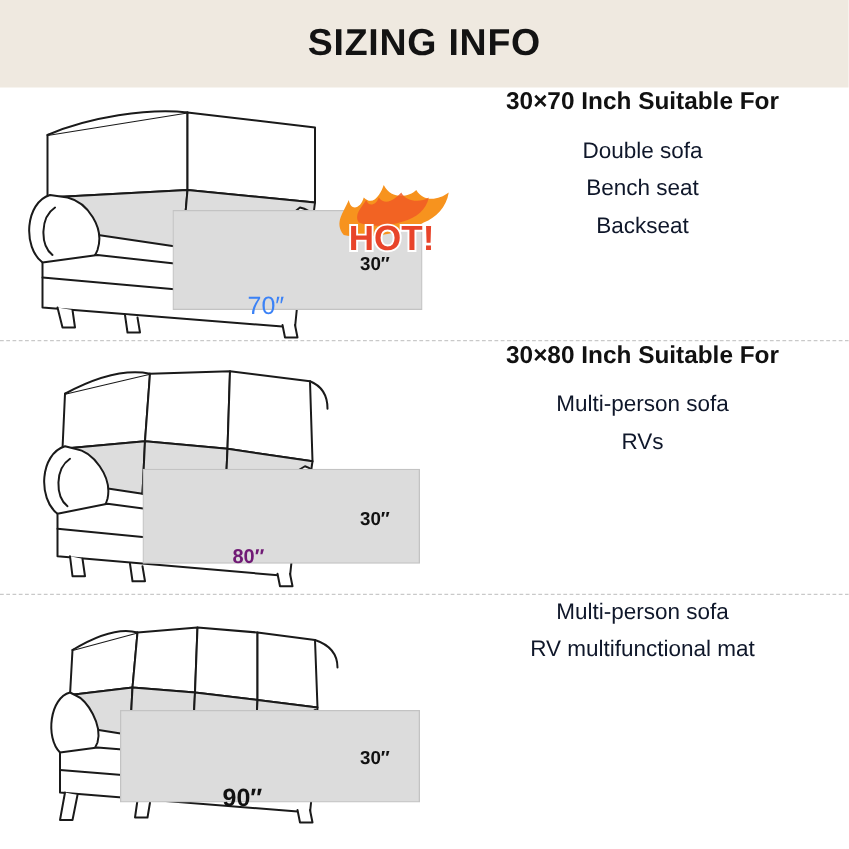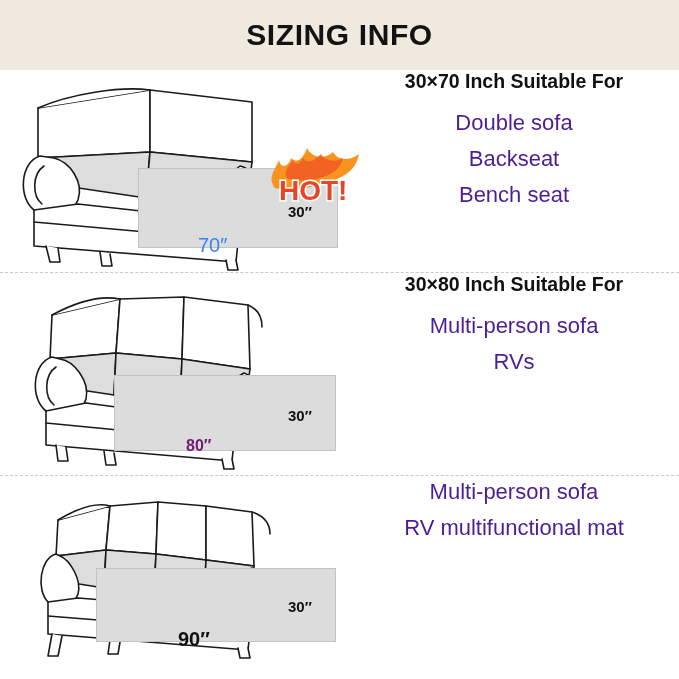--- a/index.html
+++ b/index.html
@@ -77,22 +77,22 @@
     margin-bottom: 14px;
     white-space: nowrap;
   }
   .uses {
     display: flex;
     flex-direction: column;
     align-items: center;
     gap: 4px;
   }
   .use-line {
-    font-size: 22px;
-    color: #4c1d95;
+    font-size: 18px;
+    color: #0f172a;
     line-height: 1.45;
     white-space: nowrap;
   }
   
   .hot {
     position: absolute;
     left: 253px; top: 78px;
     width: 118px; height: 62px; text-align: right;
   }
 </style>
@@ -145,22 +145,22 @@
         <path d="M22,40 C14,30 22,22 26,12 C28,22 36,18 38,10 C46,18 52,6 54,0 C60,12 74,10 80,4 C86,14 98,12 106,6 C104,18 96,26 86,30 C70,38 40,44 22,40 Z" fill="#f7931e"></path>
         <path d="M34,30 C30,24 36,18 40,12 C42,18 48,16 50,10 C56,18 64,10 68,6 C72,14 84,14 90,10 C88,20 80,26 70,29 C58,33 44,34 34,30 Z" fill="#f15a24" opacity="0.85"></path>
         <text x="26" y="52" font-family="Liberation Sans, sans-serif" font-size="28" font-weight="bold" fill="#e8442a" stroke="#ffffff" stroke-width="3" paint-order="stroke">HOT!</text>
       </svg>
     </div>
 
     <div class="texts">
       <div class="size-title">30×70 Inch Suitable For</div>
       <div class="uses">
         <div class="use-line">Double sofa</div>
+        <div class="use-line">Bench seat</div>
         <div class="use-line">Backseat</div>
-        <div class="use-line">Bench seat</div>
       </div>
     </div>
   </div>
 
   <div class="divider div1"></div>
 
   <div class="row row2">
     <div class="illus">
       <svg width="360" height="203" viewBox="0 0 360 203">
         <g fill="#ffffff" stroke="#1a1a1a" stroke-width="1.6" stroke-linejoin="round" stroke-linecap="round">

